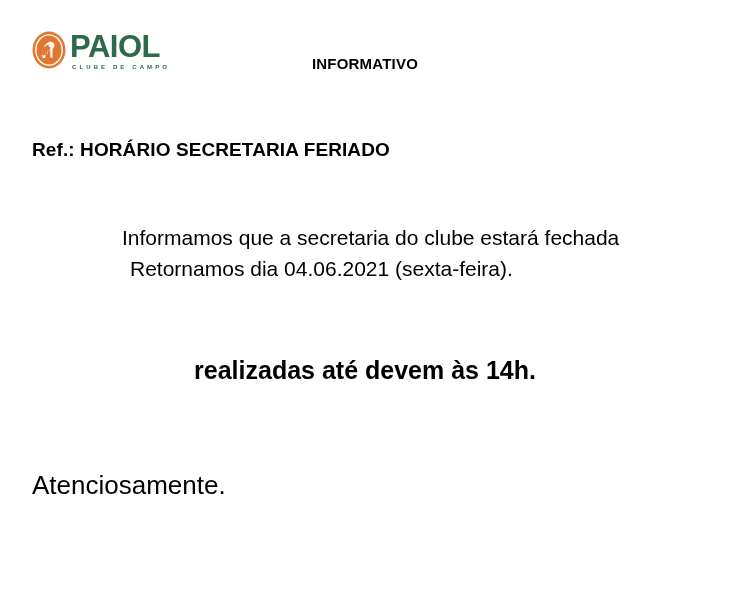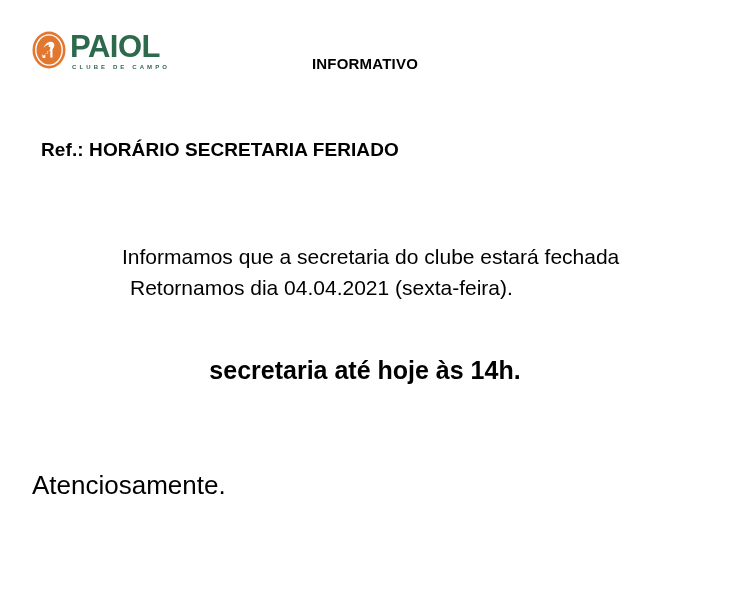--- a/index.html
+++ b/index.html
@@ -93,42 +93,40 @@
   
   .ref-line {
     position: absolute;
     left: 32px;
     top: 139px;
     font-size: 19px;
     font-weight: 700;
     letter-spacing: 0.1px;
     color: #000000;
     white-space: nowrap;
-    margin-left: 9px;
   }
 
   
   .body-block {
     position: absolute;
     left: 32px;
     top: 222px;
     width: 666px;
     font-size: 21px;
     font-weight: 400;
     line-height: 31px;
     color: #000000;
   }
 
   .body-line {
     white-space: nowrap;
   }
 
   .body-line.indented {
     text-indent: 90px;
-    margin-top: 19px;
   }
 
   .body-line.indented-2 {
     text-indent: 98px;
   }
 
   
   .emphasis-block {
     position: absolute;
     left: 32px;
@@ -178,22 +176,22 @@
       </div>
     </div>
 
     <div class="doc-title">INFORMATIVO</div>
   </div>
 
   <div class="ref-line">Ref.: HORÁRIO SECRETARIA FERIADO</div>
 
   <div class="body-block">
     <div class="body-line indented">Informamos que a secretaria do clube estará fechada</div>
-    <div class="body-line indented-2">Retornamos dia 04.04.2021 (sexta-feira).</div>
+    <div class="body-line indented-2">Retornamos dia 04.06.2021 (sexta-feira).</div>
   </div>
 
   <div class="emphasis-block">
-    <div class="emphasis-line">secretaria até hoje às 14h.</div>
+    <div class="emphasis-line">realizadas até devem às 14h.</div>
   </div>
 
   <div class="closing-block">Atenciosamente.</div>
 
 </div>
 
 </body></html>

